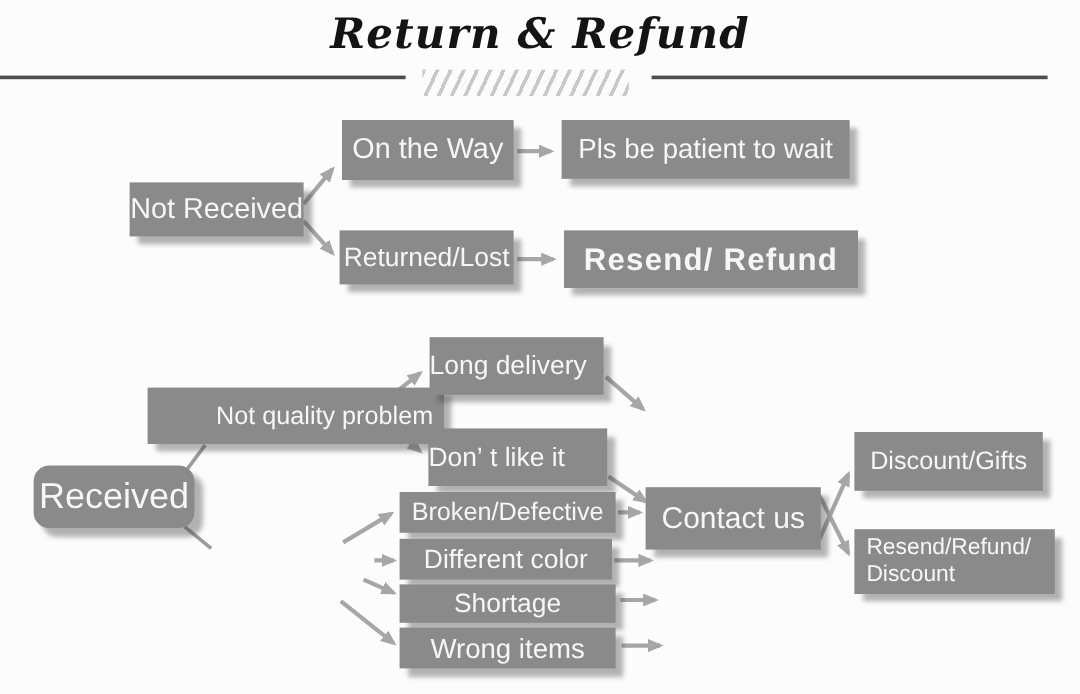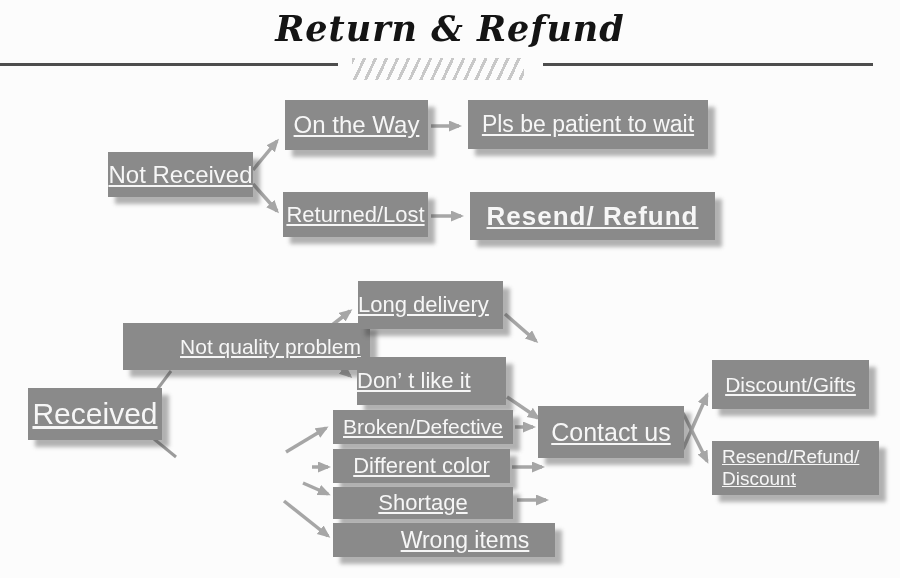--- a/index.html
+++ b/index.html
@@ -25,21 +25,20 @@
     position:absolute;left:352px;top:58px;width:172px;height:22px;
     background:repeating-linear-gradient(115deg,#c8c8c8 0px,#c8c8c8 3px,transparent 3px,transparent 10px);
   }
   .node{
     position:absolute;
     background:#8a8a8a;
     color:#f6f6f6;
     display:flex;align-items:center;justify-content:center;
     white-space:nowrap;
     box-shadow:7px 7px 4px rgba(55,55,55,0.38);
-    text-decoration:underline;
   }
   .node.left{justify-content:flex-start;}
   .node.bold{font-weight:700;letter-spacing:1px;}
   .node.twoline{flex-direction:column;align-items:flex-start;justify-content:center;line-height:1.18;padding-left:10px;}
   svg.connectors{position:absolute;left:0;top:0;pointer-events:none;}
 </style>
 </head>
 <body>
 
 <div class="stage">
@@ -81,28 +80,28 @@
     <line x1="683" y1="449" x2="707" y2="395" stroke="#a6a6a6" stroke-width="3.5" marker-end="url(#ah)"></line>
     <line x1="683" y1="413" x2="707" y2="461" stroke="#a6a6a6" stroke-width="3.5" marker-end="url(#ah)"></line>
   </svg>
 
   <div class="node" style="left:108px;top:152px;width:145px;height:45px;font-size:24px;">Not Received</div>
   <div class="node" style="left:285px;top:100px;width:143px;height:50px;font-size:24px;">On the Way</div>
   <div class="node" style="left:468px;top:100px;width:240px;height:49px;font-size:23px;">Pls be patient to wait</div>
   <div class="node" style="left:283px;top:192px;width:145px;height:45px;font-size:22px;">Returned/Lost</div>
   <div class="node bold" style="left:470px;top:192px;width:245px;height:48px;font-size:26px;">Resend/ Refund</div>
 
-  <div class="node" style="left:28px;top:388px;width:134px;height:52px;font-size:30px;">Received</div>
+  <div class="node" style="left:28px;top:388px;width:134px;height:52px;font-size:30px;border-radius:13px;">Received</div>
   <div class="node" style="left:123px;top:323px;width:199px;height:47px;font-size:21px;padding-left:48px;">Not quality problem</div>
   <div class="node left" style="left:358px;top:281px;width:145px;height:48px;font-size:22px;">Long delivery</div>
   <div class="node left" style="left:357px;top:357px;width:149px;height:48px;font-size:22px;padding-left:0;">Don’&nbsp;t like it</div>
   <div class="node" style="left:333px;top:410px;width:180px;height:34px;font-size:21px;">Broken/Defective</div>
   <div class="node" style="left:333px;top:449px;width:177px;height:34px;font-size:22px;">Different color</div>
   <div class="node" style="left:333px;top:487px;width:180px;height:32px;font-size:22px;">Shortage</div>
-  <div class="node" style="left:333px;top:523px;width:180px;height:34px;font-size:23px;padding-left:42px;">Wrong items</div>
+  <div class="node" style="left:333px;top:523px;width:180px;height:34px;font-size:23px;">Wrong items</div>
   <div class="node" style="left:538px;top:406px;width:146px;height:52px;font-size:25px;text-align:center;">Contact us</div>
   <div class="node" style="left:712px;top:360px;width:157px;height:49px;font-size:21px;">Discount/Gifts</div>
   <div class="node twoline" style="left:712px;top:441px;width:157px;height:54px;font-size:19px;">
     <span>Resend/Refund/</span>
     <span>Discount</span>
   </div>
 
 </div>
 
 </body></html>

